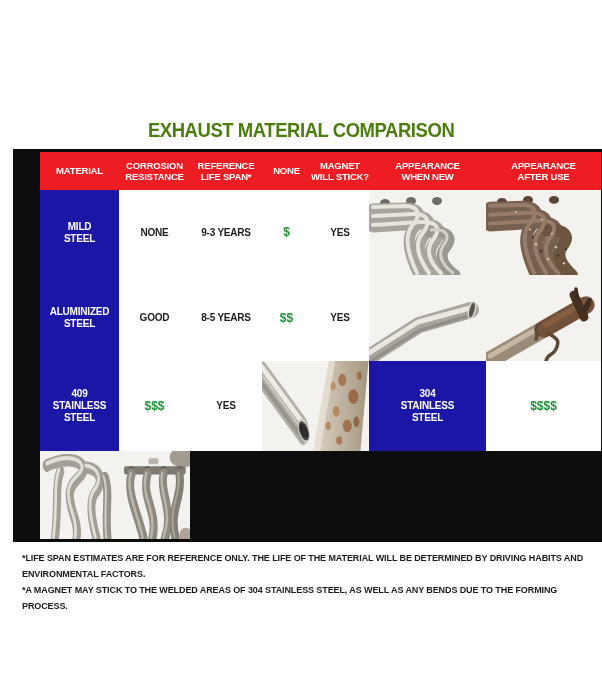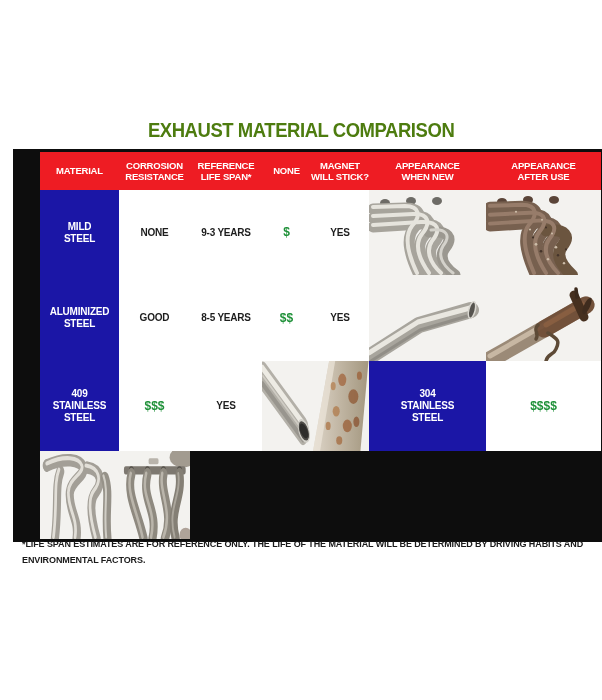--- a/index.html
+++ b/index.html
@@ -25,21 +25,21 @@
     text-align:center;font-weight:bold;white-space:pre-line;
     letter-spacing:-0.2px;line-height:1.18;
   }
   .hdr{background:#ee1c23;color:#ffffff;font-size:9.5px;}
   .mat{background:#1b16a6;color:#ffffff;font-size:10px;text-align:center;}
   .val{color:#1d1d1d;font-size:10px;}
   .cost{color:#1e9038;font-size:12px;letter-spacing:0;}
   .img{padding:0;background:#f3f2ef;overflow:hidden;}
   .img svg{display:block;width:100%;height:100%;}
   .notes{
-    position:absolute;left:22px;top:536px;width:566px;
+    position:absolute;left:22px;top:550px;width:566px;
     font-size:9px;font-weight:bold;color:#1a1a1a;letter-spacing:-0.1px;line-height:16px;
   }
 </style>
 </head>
 <body>
 
 <div class="page">
 
   <div class="title"><span>EXHAUST MATERIAL COMPARISON</span></div>
 
@@ -229,15 +229,16 @@
           <path d="M70 22 C64 40 88 58 72 84" stroke="#bab5ab" stroke-width="4"></path>
           <path d="M96 22 C101 44 78 56 90 84" stroke="#aba69c" stroke-width="3"></path>
         </g>
         <ellipse cx="108" cy="82" rx="10" ry="7" fill="#6b5344" opacity="0.5"></ellipse>
       </svg>
     </div>
   </div>
 
   <div class="notes">
     <div>*LIFE SPAN ESTIMATES ARE FOR REFERENCE ONLY. THE LIFE OF THE MATERIAL WILL BE DETERMINED BY DRIVING HABITS AND ENVIRONMENTAL FACTORS.</div>
+    <div>*A MAGNET MAY STICK TO THE WELDED AREAS OF 304 STAINLESS STEEL, AS WELL AS ANY BENDS DUE TO THE FORMING PROCESS.</div>
   </div>
 
 </div>
 
 </body></html>

